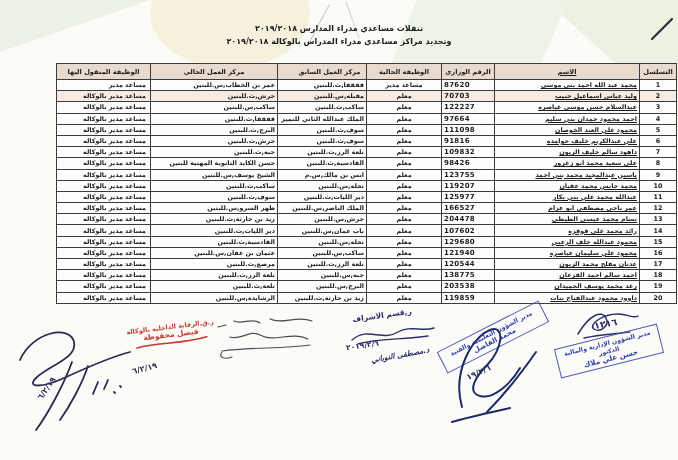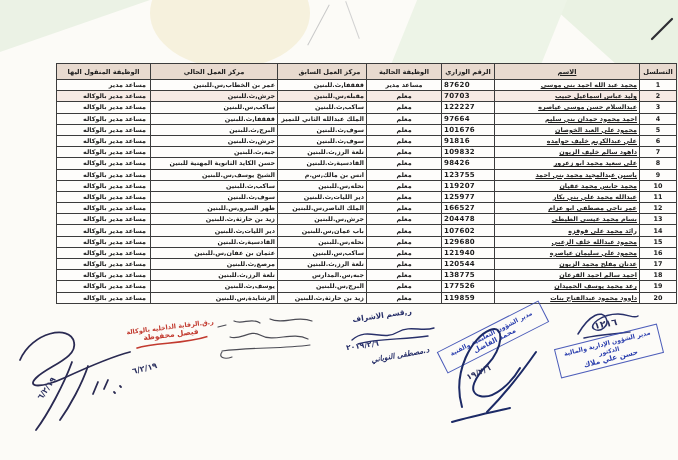--- a/index.html
+++ b/index.html
@@ -54,20 +54,22 @@
   <div class="wm wm2"></div>
   <div class="wm wm3"></div>
   <div class="wm wm4"></div>
   <div class="wm wm5"></div>
   <div class="wm wm6"></div>
   <svg class="pen-slash" viewBox="0 0 26 26">
     <path d="M3 23 L23 3" stroke="#2e2e33" stroke-width="2.2" fill="none" stroke-linecap="round"></path>
   </svg>
 
   <div class="doc-header">
+    <div class="h2">تنقلات مساعدي مدراء المدارس ٢٠١٩/٢٠١٨</div>
+    <div class="h3">وتحديد مراكز مساعدي مدراء المدراس بالوكالة ٢٠١٩/٢٠١٨</div>
   </div>
 
   <div class="tbl-wrap">
     <table id="transfers">
       <thead>
           <tr>
             <th>التسلسل</th>
             <th>الاسم</th>
             <th>الرقم الوزاري</th>
             <th>الوظيفة الحالية</th>
@@ -109,21 +111,21 @@
             <td class="c-name">احمد محمود حمدان بني سليم</td>
             <td class="c-num">97664</td>
             <td class="c-job">معلم</td>
             <td class="c-prev">الملك عبدالله الثاني للتميز</td>
             <td class="c-now">قفقفا,ث.للبنين</td>
             <td class="c-new">مساعد مدير بالوكاله</td>
           </tr>
           <tr>
             <td class="c-ser">5</td>
             <td class="c-name">محمود علي العبد الخوصان</td>
-            <td class="c-num">101676</td>
+            <td class="c-num">111098</td>
             <td class="c-job">معلم</td>
             <td class="c-prev">سوف,ث.للبنين</td>
             <td class="c-now">البرج,ث.للبنين</td>
             <td class="c-new">مساعد مدير بالوكاله</td>
           </tr>
           <tr>
             <td class="c-ser">6</td>
             <td class="c-name">علي عبدالكريم خليف حوامده</td>
             <td class="c-num">91816</td>
             <td class="c-job">معلم</td>
@@ -228,31 +230,31 @@
             <td class="c-job">معلم</td>
             <td class="c-prev">تلعة الرز,ث.للبنين</td>
             <td class="c-now">مرصع,ث.للبنين</td>
             <td class="c-new">مساعد مدير بالوكاله</td>
           </tr>
           <tr>
             <td class="c-ser">18</td>
             <td class="c-name">احمد سالم احمد القرعان</td>
             <td class="c-num">138775</td>
             <td class="c-job">معلم</td>
-            <td class="c-prev">جبه,س.المدارس</td>
+            <td class="c-prev">جبه,س.للبنين</td>
             <td class="c-now">تلعة الرز,ث.للبنين</td>
             <td class="c-new">مساعد مدير بالوكاله</td>
           </tr>
           <tr>
             <td class="c-ser">19</td>
             <td class="c-name">رعد محمد يوسف الحميدان</td>
-            <td class="c-num">177526</td>
+            <td class="c-num">203538</td>
             <td class="c-job">معلم</td>
             <td class="c-prev">البرج,س.للبنين</td>
-            <td class="c-now">يوسف,ث.للبنين</td>
+            <td class="c-now">تلعة,ث.للبنين</td>
             <td class="c-new">مساعد مدير بالوكاله</td>
           </tr>
           <tr>
             <td class="c-ser">20</td>
             <td class="c-name">داوود محمود عبدالفتاح بنات</td>
             <td class="c-num">119859</td>
             <td class="c-job">معلم</td>
             <td class="c-prev">زيد بن حارثة,ث.للبنين</td>
             <td class="c-now">الرشايدة,س.للبنين</td>
             <td class="c-new">مساعد مدير بالوكاله</td>

